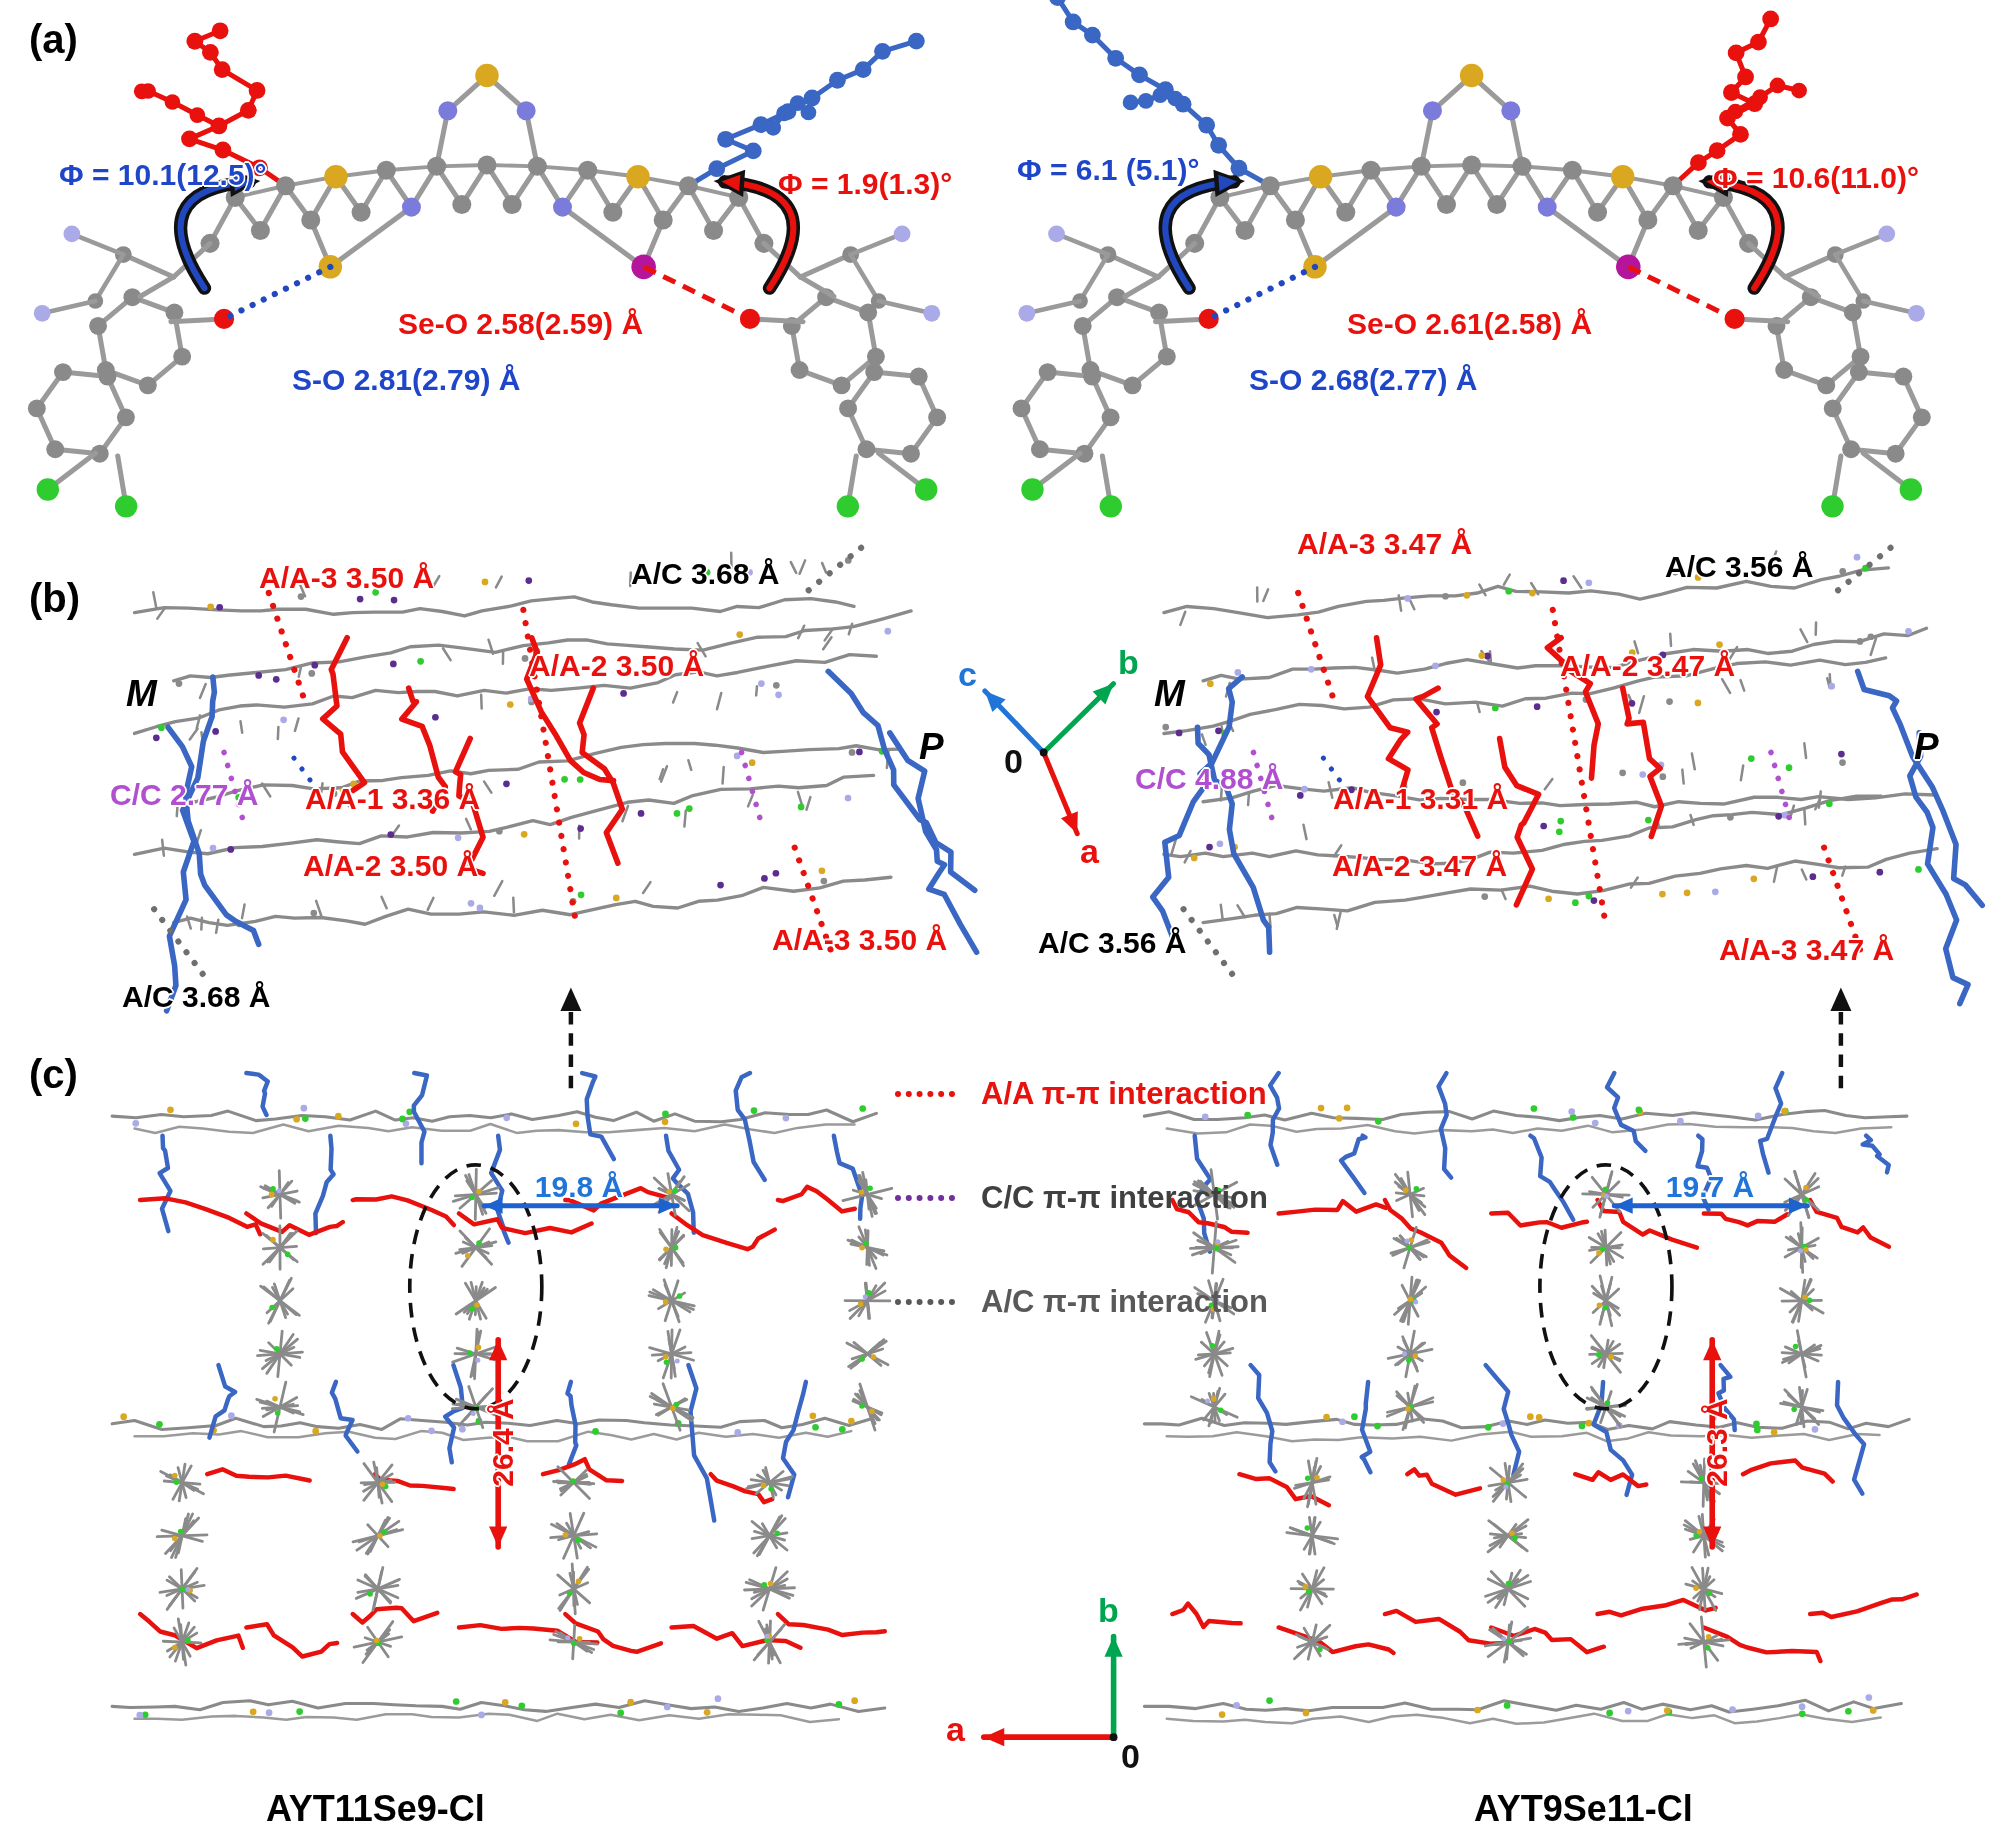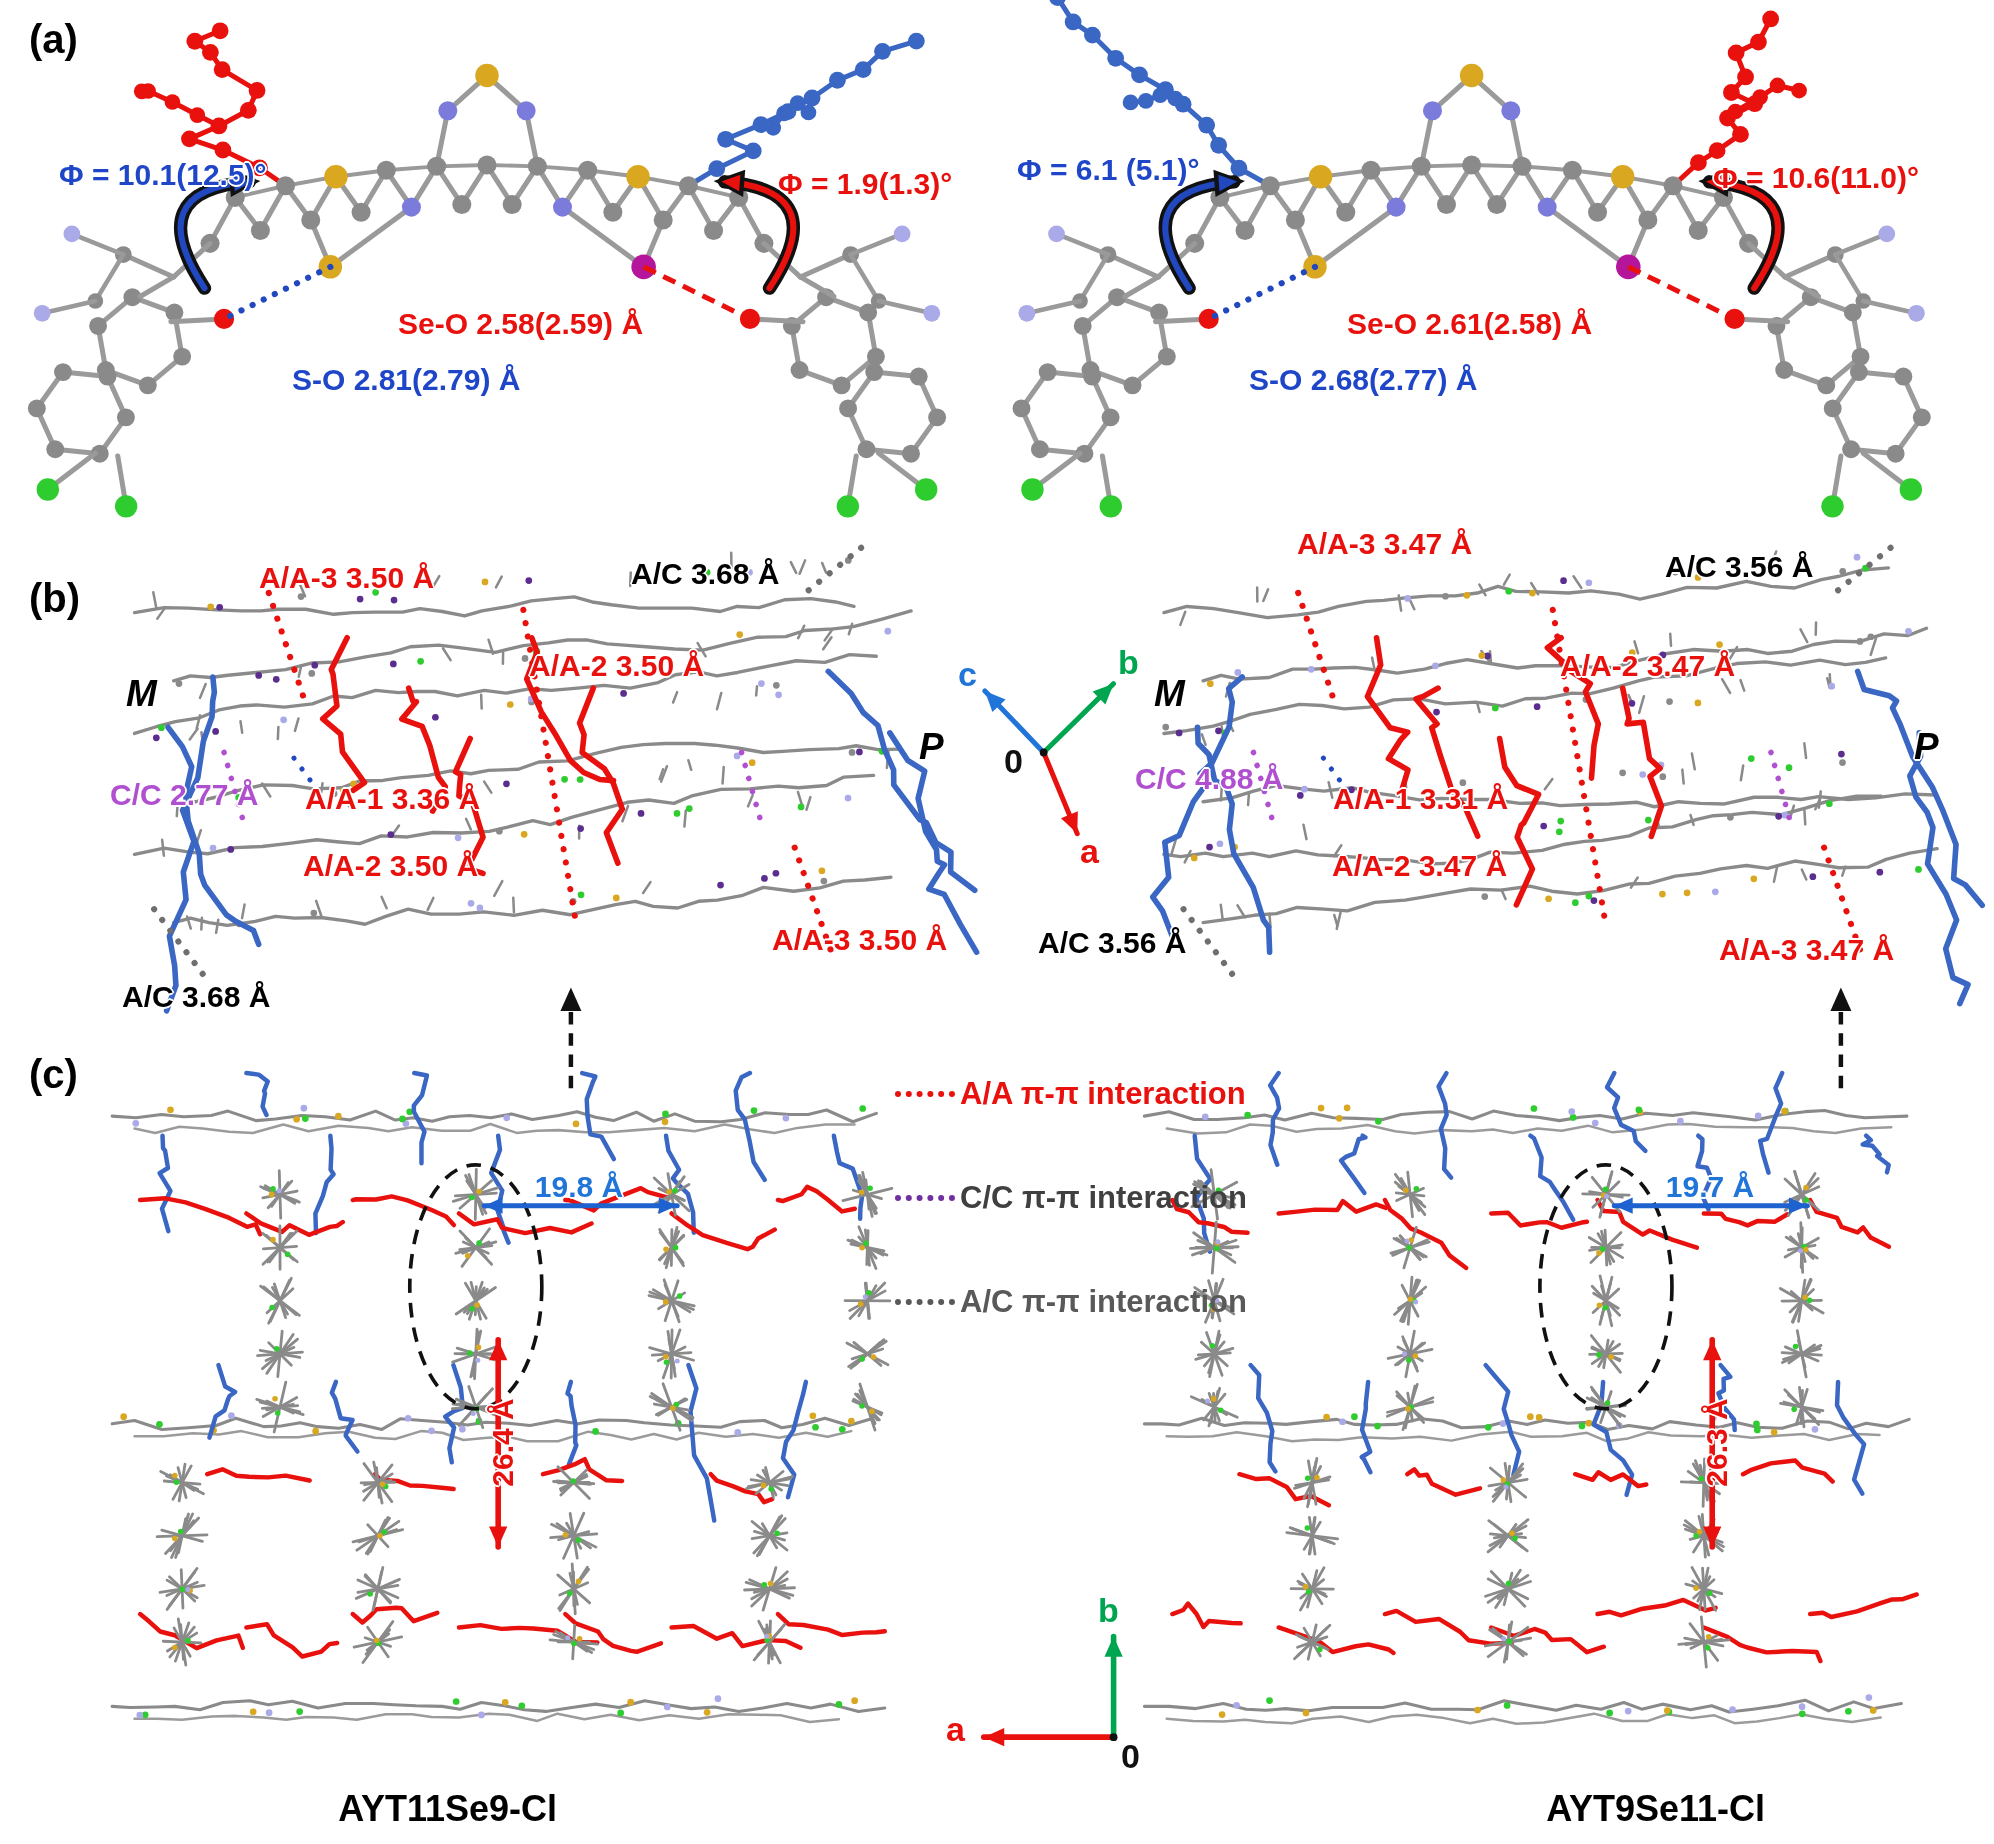--- a/index.html
+++ b/index.html
@@ -6,25 +6,25 @@
   html,body{background:#fff;font-family:"Liberation Sans",sans-serif}
   #fig{position:relative;width:1995px;height:1844px;background:#fff;overflow:hidden}
   #art{position:absolute;left:0;top:0}
   .ann{position:absolute;font-weight:bold;font-size:30px;white-space:nowrap;line-height:1.1;
        text-shadow:1.7px 0 0 #fff,-1.7px 0 0 #fff,0 1.7px 0 #fff,0 -1.7px 0 #fff,1.1px 1.1px 0 #fff,-1.1px -1.1px 0 #fff,1.1px -1.1px 0 #fff,-1.1px 1.1px 0 #fff;}
   .panel-label{position:absolute;font-weight:bold;font-size:40px;color:#000}
   .c-red{color:#e8110d}.c-blue{color:#1f46c8}.c-gray{color:#000000}
   .c-purple{color:#b050d0}.c-green{color:#00a550}.c-cyanblue{color:#2175d9}.c-black{color:#111}
   .mp{font-style:italic;font-size:37px;color:#000}
   .axisletter{font-size:34px}
-  .compound{position:absolute;font-weight:bold;font-size:36px;color:#000;text-align:right;width:291px;
+  .compound{position:absolute;font-weight:bold;font-size:36px;color:#000;text-align:left;width:291px;
             text-shadow:1.7px 0 0 #fff,-1.7px 0 0 #fff,0 1.7px 0 #fff,0 -1.7px 0 #fff;}
   .vert{transform:rotate(-90deg);transform-origin:center center;text-align:center;width:123px}
   .center{text-align:center}
-  .legend-row{position:absolute;display:flex;align-items:center;gap:5px}
+  .legend-row{position:absolute;display:flex;align-items:center;gap:26px}
   .legend-swatch{width:60px;border-top:6.7px dotted #000}
   .legend-label{font-weight:bold;font-size:31px;white-space:nowrap}
 </style>
 </head>
 <body>
 
 <div id="fig">
   <svg id="art" width="1995" height="1844" viewBox="0 0 3565 3296" aria-hidden="true">
       <g transform="translate(870,360)">
         <line x1="-360" y1="-28" x2="-406.65869066119194" y2="-60.099591970443726" stroke="#e8110d" stroke-width="9" stroke-linecap="round"></line>

